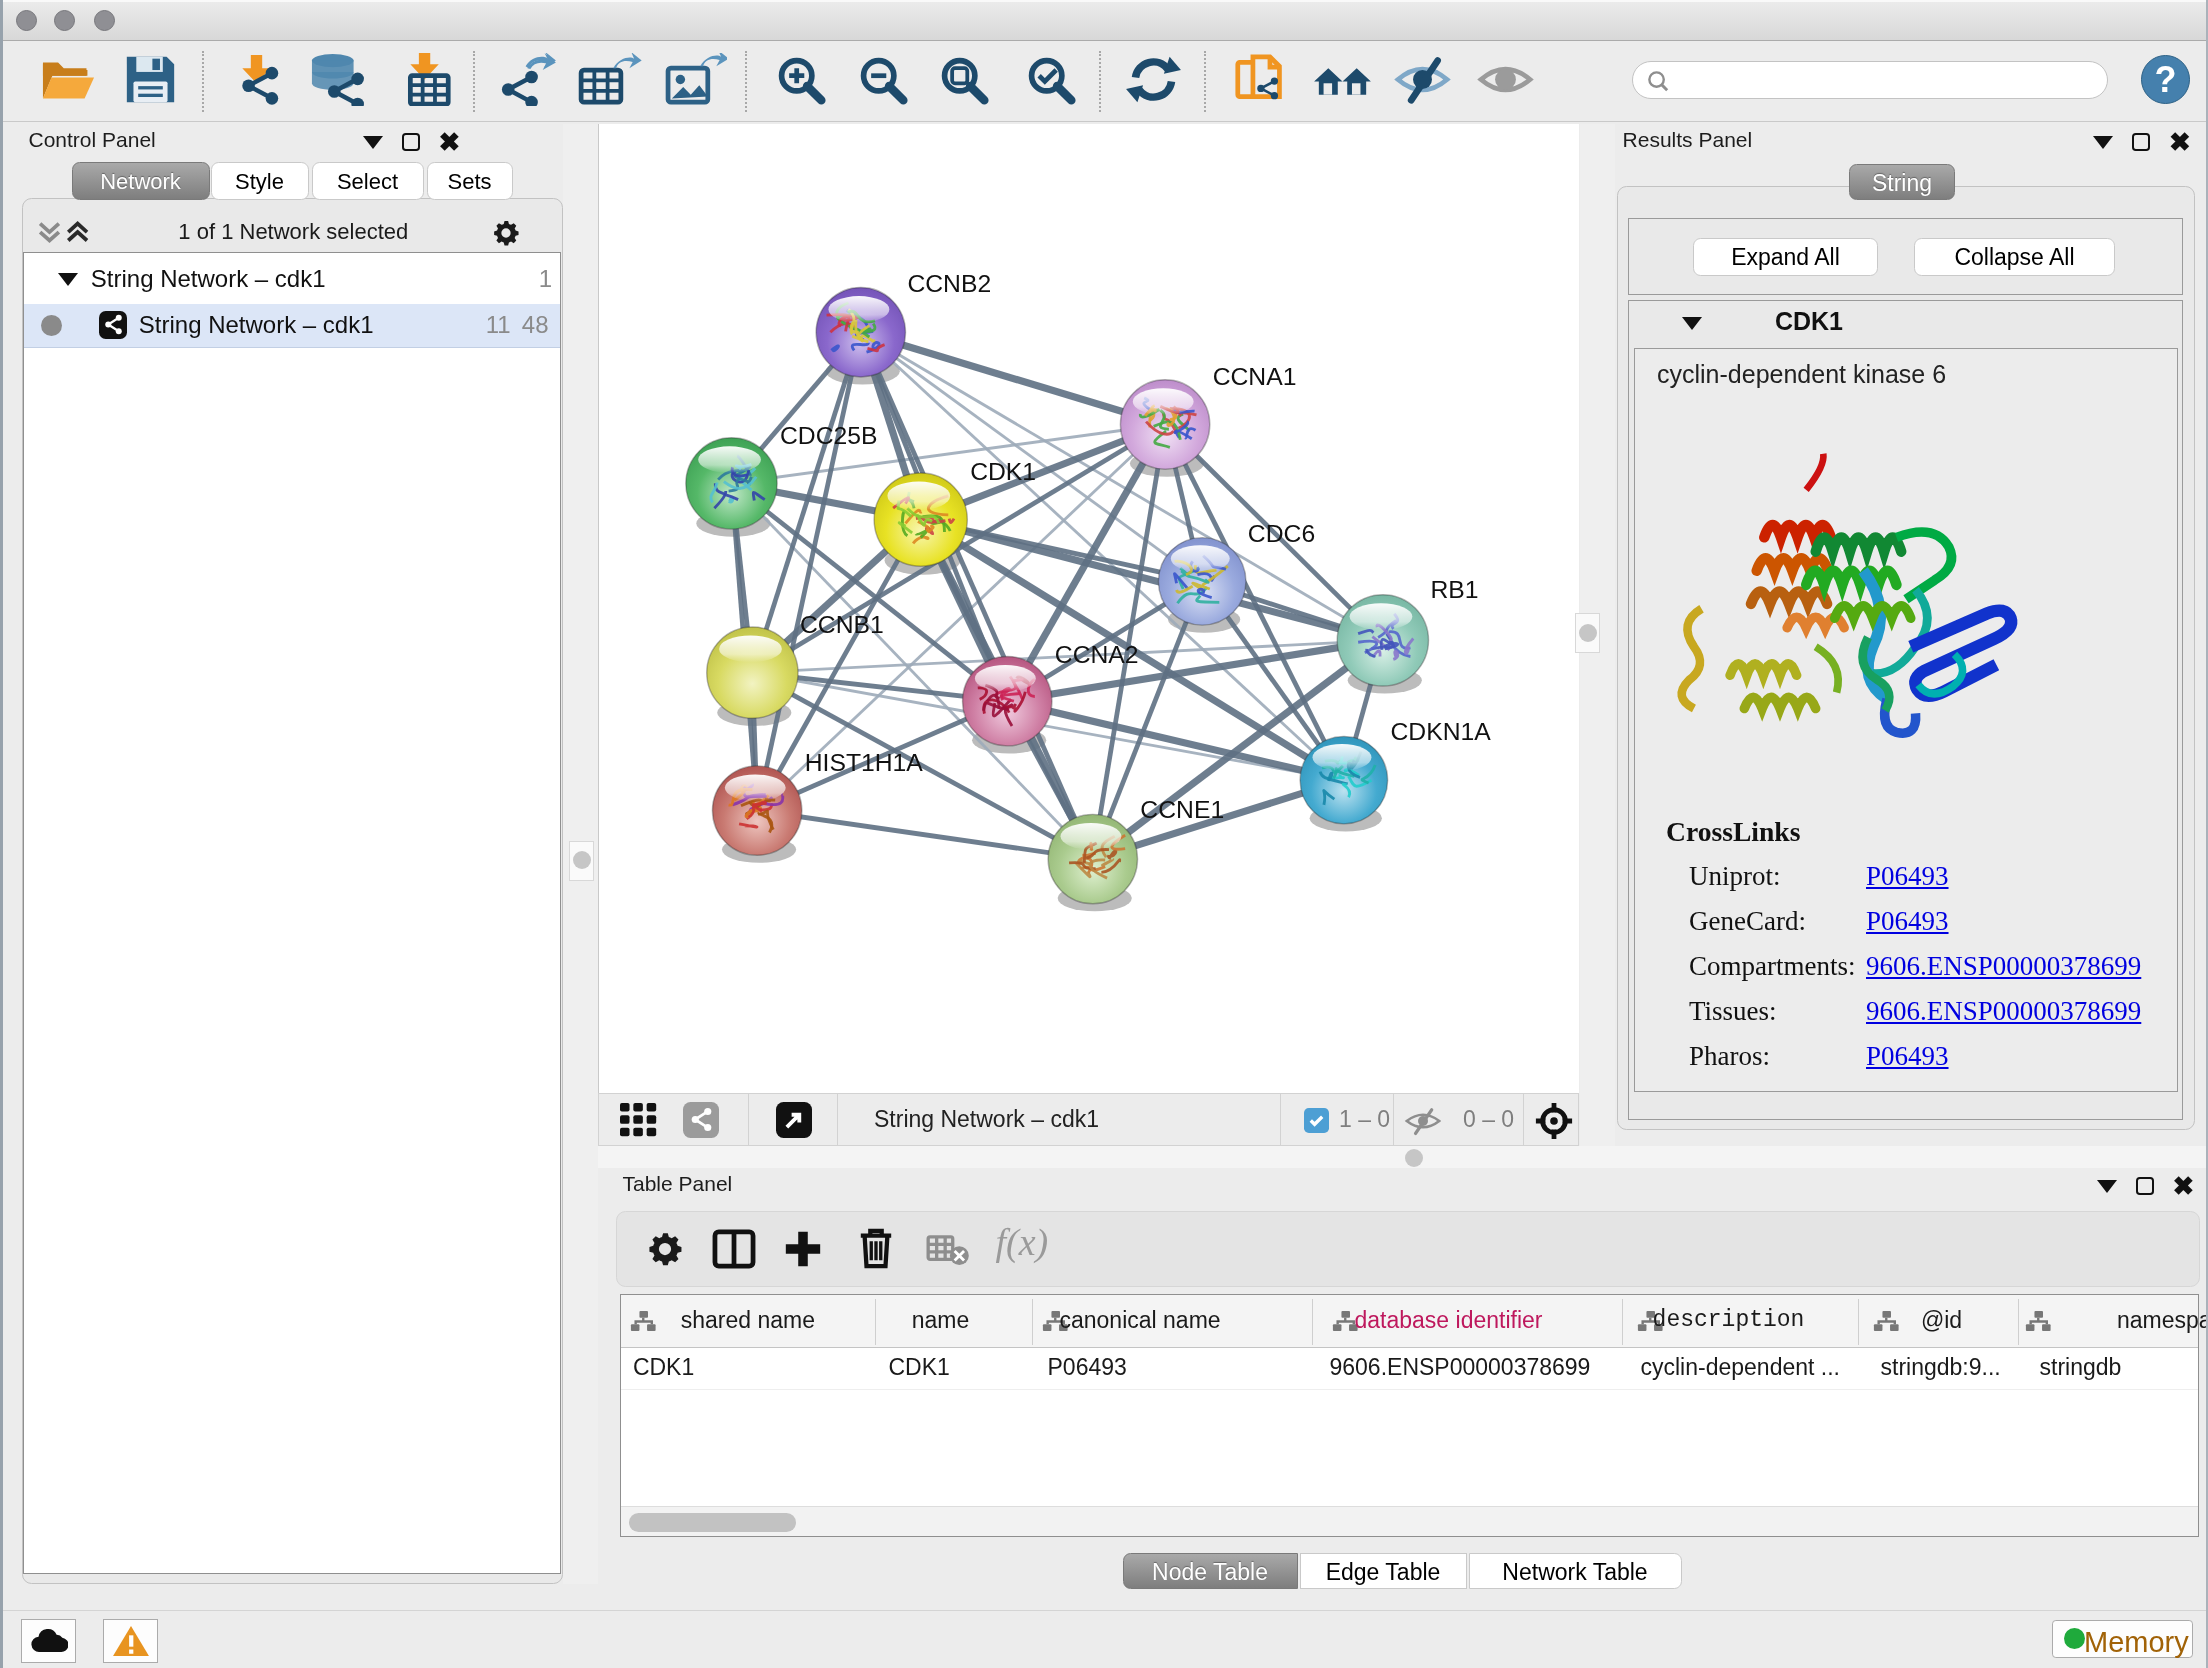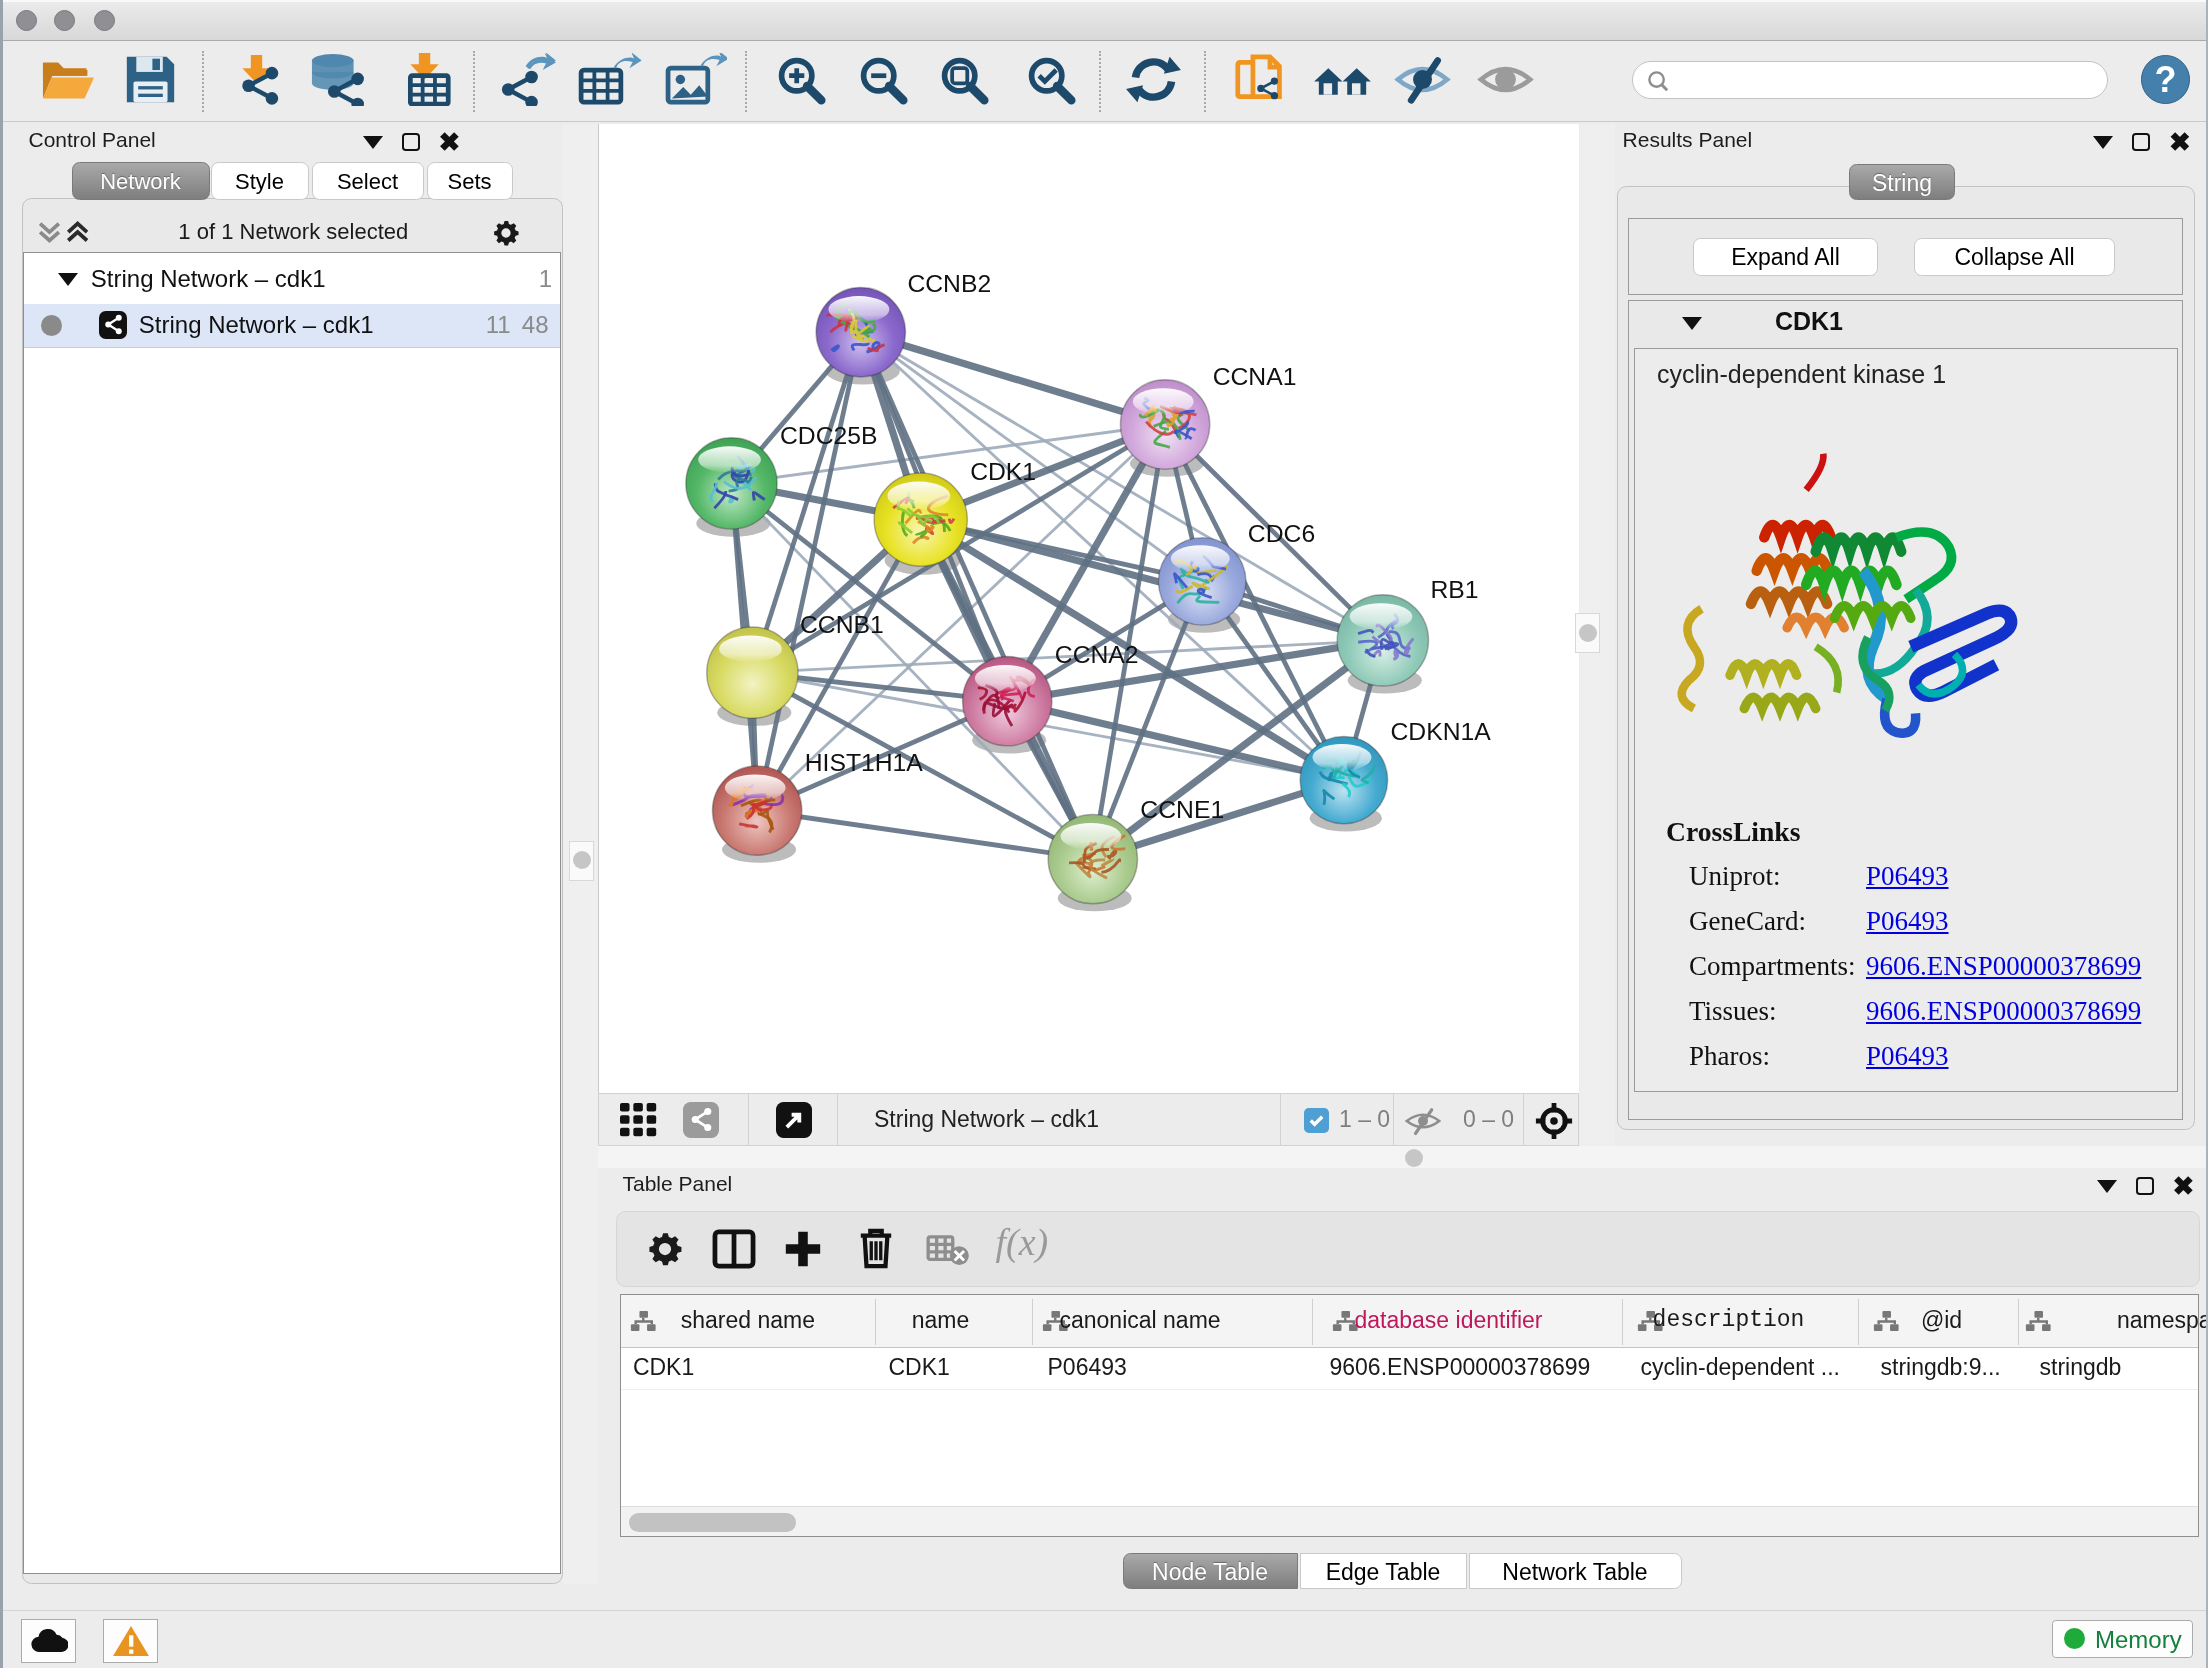--- a/index.html
+++ b/index.html
@@ -626,21 +626,21 @@
   <div class="abs graybtn" style="left:234px;top:40px;width:106px;height:36px;border-radius:7.6px;font-size:23px;text-align:center;line-height:36px;">String</div>
 
   <div class="abs" style="left:13.3px;top:94px;width:555px;height:77px;border:1.9px solid #9a9a9a;background:#e9e9e9;"></div>
   <div class="abs whitebtn" style="left:78px;top:114px;width:185px;height:38px;border-radius:7.6px;font-size:23px;text-align:center;line-height:36px;">Expand All</div>
   <div class="abs whitebtn" style="left:299px;top:114px;width:201px;height:38px;border-radius:7.6px;font-size:23px;text-align:center;line-height:36px;">Collapse All</div>
 
   <div class="abs" style="left:13.3px;top:176px;width:555px;height:820px;border:1.9px solid #9a9a9a;background:#e9e9e9;"></div>
   <div class="tri abs" style="left:67px;top:193px;"></div>
   <div class="abs" style="left:118px;top:183px;width:152px;text-align:center;font-size:25px;font-weight:bold;color:#111;">CDK1</div>
   <div class="abs" style="left:19px;top:224px;width:544px;height:744px;border:1.4px solid #9a9a9a;background:#ececec;"></div>
-  <div class="abs" style="left:42px;top:236px;font-size:25px;color:#222;">cyclin-dependent kinase 1</div>
+  <div class="abs" style="left:42px;top:236px;font-size:25px;color:#222;">cyclin-dependent kinase 6</div>
   <div class="abs" style="left:58px;top:323px;width:350px;height:312px;"><svg width="350" height="312" viewBox="0 0 368 328">
         <path d="M140 45 q20 -25 18 -38" fill="none" stroke="#cc1111" stroke-width="7"></path>
         <path d="M96 95 q8.75 -26, 17.5 0 q8.75 -26, 17.5 0 q8.75 -26, 17.5 0 q8.75 -26, 17.5 0" fill="none" stroke="#cc2200" stroke-width="11" stroke-linecap="round"></path>
         <path d="M88 130 q9.375 -26, 18.75 0 q9.375 -26, 18.75 0 q9.375 -26, 18.75 0 q9.375 -26, 18.75 0" fill="none" stroke="#cc5500" stroke-width="11" stroke-linecap="round"></path>
         <path d="M82 165 q10.0 -26, 20.0 0 q10.0 -26, 20.0 0 q10.0 -26, 20.0 0 q10.0 -26, 20.0 0" fill="none" stroke="#b86010" stroke-width="11" stroke-linecap="round"></path>
         <path d="M120 190 q10.0 -22, 20.0 0 q10.0 -22, 20.0 0 q10.0 -22, 20.0 0" fill="none" stroke="#e08030" stroke-width="10" stroke-linecap="round"></path>
         <path d="M30 170 q-25 15 -8 40 q15 20 -5 35 q-18 18 5 30" fill="none" stroke="#c8a820" stroke-width="9"></path>
         <path d="M60 240 q8.75 -24, 17.5 0 q8.75 -24, 17.5 0 q8.75 -24, 17.5 0 q8.75 -24, 17.5 0" fill="none" stroke="#b0b020" stroke-width="10" stroke-linecap="round"></path>
         <path d="M75 275 q9.375 -24, 18.75 0 q9.375 -24, 18.75 0 q9.375 -24, 18.75 0 q9.375 -24, 18.75 0" fill="none" stroke="#98a818" stroke-width="10" stroke-linecap="round"></path>
         <path d="M150 110 q9.0 -30, 18.0 0 q9.0 -30, 18.0 0 q9.0 -30, 18.0 0 q9.0 -30, 18.0 0 q9.0 -30, 18.0 0" fill="none" stroke="#118833" stroke-width="11" stroke-linecap="round"></path>
@@ -789,15 +789,15 @@
   </div>
   <div class="abs" style="left:103px;top:7.6px;width:55px;height:44px;background:#fdfdfd;border:1.4px solid #ababab;">
     <svg width="40" height="34" viewBox="0 0 42 36" style="position:absolute;left:6.7px;top:4.8px;">
       <path d="M21 2 L40 34 H2 z" fill="#e89420"></path>
       <rect x="19" y="12" width="4.5" height="12" fill="#fff"></rect>
         <rect x="19" y="27" width="4.5" height="4.5" fill="#fff"></rect>
       </svg>
   </div>
   <div class="abs" style="left:2052px;top:8.6px;width:141px;height:38px;background:#fdfdfd;border:1.4px solid #ababab;border-radius:3.8px;">
     <div class="abs" style="left:11.4px;top:7.6px;width:21px;height:21px;border-radius:50%;background:#1faa3c;"></div>
-    <div class="abs" style="left:42px;top:5.7px;font-size:24px;color:#15803d;">Memory</div>
+    <div class="abs" style="left:31px;top:5.7px;font-size:29px;color:#a16207;">Memory</div>
   </div>
 </div>
 
 </body></html>

